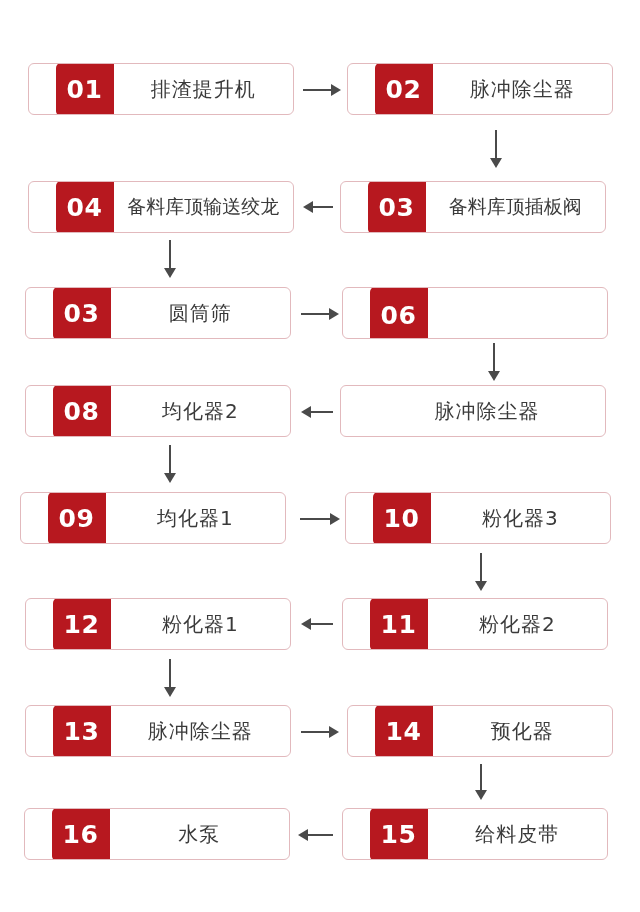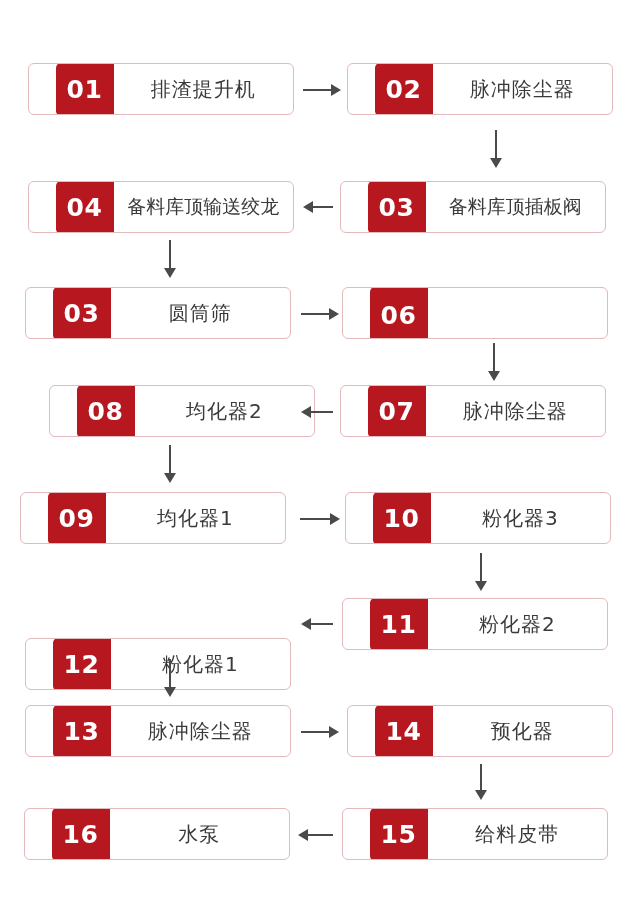--- a/index.html
+++ b/index.html
@@ -123,43 +123,42 @@
   <div class="badge">03</div>
   <div class="label">圆筒筛</div>
 </div>
 <div class="arrow-h right" style="left:301px; top:313px; width:36px;"></div>
 <div class="step" style="left:342px; top:287px;flex-direction:column;">
   <div class="badge">06</div>
   <div class="label">斗提</div>
 </div>
 <div class="arrow-v" style="left:493px; top:343px; height:36px;"></div>
 
-<div class="step" style="left:25px; top:385px;margin-left:24px;">
+<div class="step" style="left:25px; top:385px;">
   <div class="badge">08</div>
   <div class="label">均化器2</div>
 </div>
 <div class="arrow-h left" style="left:303px; top:411px; width:30px;"></div>
 <div class="step" style="left:340px; top:385px;">
-  <div class="badge">07</div>
   <div class="label">脉冲除尘器</div>
 </div>
 <div class="arrow-v" style="left:169px; top:445px; height:36px;"></div>
 
 <div class="step" style="left:20px; top:492px;">
   <div class="badge">09</div>
   <div class="label">均化器1</div>
 </div>
 <div class="arrow-h right" style="left:300px; top:518px; width:38px;"></div>
 <div class="step" style="left:345px; top:492px;">
   <div class="badge">10</div>
   <div class="label">粉化器3</div>
 </div>
 <div class="arrow-v" style="left:480px; top:553px; height:36px;"></div>
 
-<div class="step" style="left:25px; top:598px;margin-top:40px;">
+<div class="step" style="left:25px; top:598px;">
   <div class="badge">12</div>
   <div class="label">粉化器1</div>
 </div>
 <div class="arrow-h left" style="left:303px; top:623px; width:30px;"></div>
 <div class="step" style="left:342px; top:598px;">
   <div class="badge">11</div>
   <div class="label">粉化器2</div>
 </div>
 <div class="arrow-v" style="left:169px; top:659px; height:36px;"></div>
 

